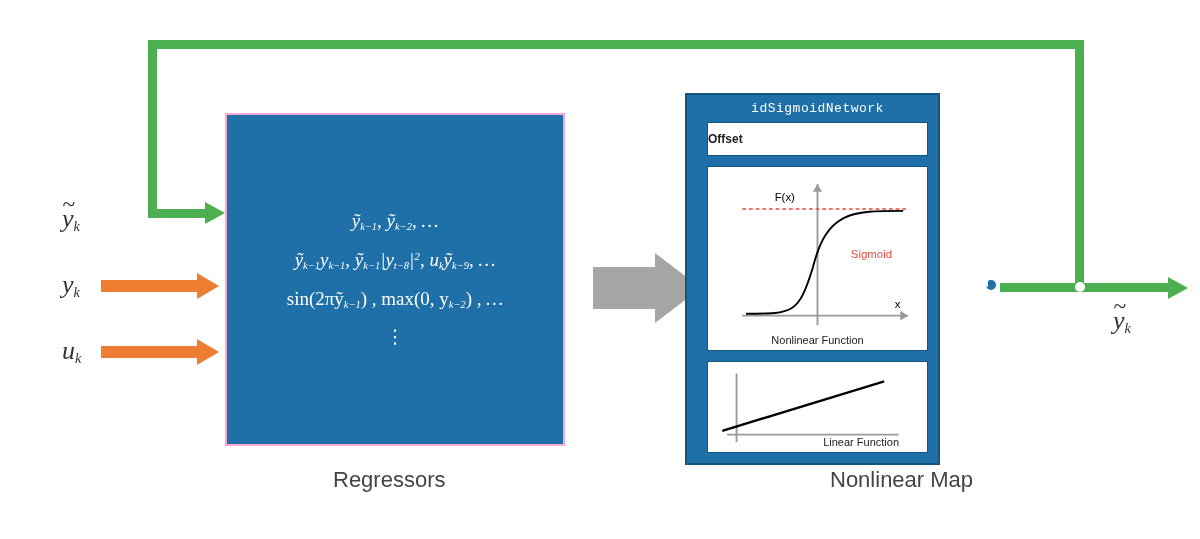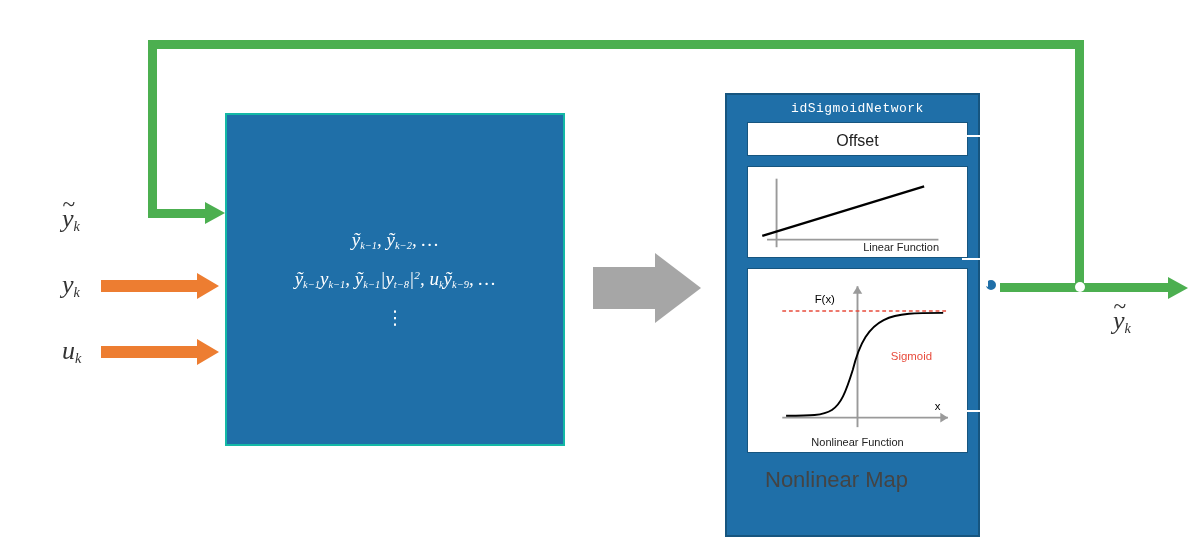--- a/index.html
+++ b/index.html
@@ -57,21 +57,21 @@
     border-bottom: 13px solid transparent;
     border-left: 22px solid #ED7D31;
   }
 
   
   .regressors-box {
     position: absolute;
     left: 225px; top: 113px;
     width: 340px; height: 333px;
     background: #1F6FA8;
-    border: 2px solid #14b8a6;
+    border: 2px solid #f9a8d4;
     color: #fff;
     display: flex;
     align-items: center;
     justify-content: center;
     text-align: center;
     padding: 14px 4px;
   }
   .regressors-box .lines {
     font-family: "Cambria Math", "STIX", serif;
     font-size: 19px;
@@ -99,22 +99,22 @@
     position:absolute; left:62px; top:0;
     width:0; height:0;
     border-top:35px solid transparent;
     border-bottom:35px solid transparent;
     border-left:46px solid #A6A6A6;
   }
 
   
   .nlmap {
     position: absolute;
-    left: 725px; top: 93px;
-    width: 255px; height: 444px;
+    left: 685px; top: 93px;
+    width: 255px; height: 372px;
     background: #1F6FA8;
     border: 2px solid #16557F;
     padding: 6px 10px 10px 20px;
   }
   .nlmap-title {
     color:#fff; text-align:center;
     font-family: "Courier New", monospace;
     font-size: 13px;
     margin-bottom:6px;
     letter-spacing: 0.5px;
@@ -128,21 +128,21 @@
   .cell-nonlin { height: 185px; margin-top: 10px; }
   .cell-linear { height: 92px; margin-top: 10px; }
 
   .cell-label {
     position:absolute;
     font-size:11px;
     color:#222;
     font-family: Arial, sans-serif;
   }
   .cell-offset .cell-label {
-    top: 9px; width:100%; text-align:center; font-size:16px; font-weight:400;
+    top: 9px; width:100%; text-align:left; font-size:12px; font-weight:700;
   }
 
   
   .axis { stroke:#9A9A9A; stroke-width:2; fill:none; }
   .ahead { fill:#9A9A9A; }
   .sigmoid-path { stroke:#000; stroke-width:2; fill:none; }
   .asymp { stroke:#E84C3D; stroke-dasharray:4 3; stroke-width:1.5; }
 
   
   .wire { position:absolute; background:#fff; }
@@ -205,84 +205,90 @@
         <span>ỹ</span><span class="sub">k−1</span>,
         <span>ỹ</span><span class="sub">k−2</span>,
         <span>…</span>
       </div>
       <div>
         <span>ỹ</span><span class="sub">k−1</span><span>y</span><span class="sub">k−1</span>,
         <span>ỹ</span><span class="sub">k−1</span><span>|y</span><span class="sub">t−8</span>|<span class="sup">2</span>,
         <span>u</span><span class="sub">k</span><span>ỹ</span><span class="sub">k−9</span>,
         <span>…</span>
       </div>
+      <div>
+        <span style="font-style:normal;">sin(2πỹ</span><span class="sub">k−1</span><span style="font-style:normal;">)</span>&nbsp;,
+        <span style="font-style:normal;">max(0, y</span><span class="sub">k−2</span><span style="font-style:normal;">)</span>&nbsp;,
+        <span>…</span>
+      </div>
       <div style="font-style:normal;">⋮</div>
     </div>
   </div>
+  <div class="regr-label" style="left:333px; top:467px;">Regressors</div>
 
   <div class="gray-arrow">
     <div class="shaft"></div>
       <div class="head"></div>
   </div>
 
   <div class="nlmap">
     <div class="nlmap-title">idSigmoidNetwork</div>
 
     <div class="nl-cell cell-offset">
       <div class="cell-label">Offset</div>
+    </div>
+
+    <div class="nl-cell cell-nonlin">
+      <svg width="100%" height="100%" viewBox="0 0 230 180">
+
+        <line class="axis" x1="36" y1="150" x2="210" y2="150"></line>
+        <polygon class="ahead" points="210,150 202,145 202,155"></polygon>
+        <line class="axis" x1="115" y1="160" x2="115" y2="12"></line>
+        <polygon class="ahead" points="115,12 110,20 120,20"></polygon>
+
+        <line class="asymp" x1="36" y1="38" x2="210" y2="38"></line>
+
+        <path class="sigmoid-path" d="M40,148 C90,148 95,148 110,100 C125,40 150,40 205,40"></path>
+
+        <text x="70" y="30" font-size="12" fill="#000">F(x)</text>
+        <text x="196" y="142" font-size="12" fill="#000">x</text>
+        <text x="150" y="90" font-size="12" fill="#E84C3D">Sigmoid</text>
+      </svg>
+      <div class="cell-label" style="bottom:4px; width:100%; text-align:center;">Nonlinear Function</div>
     </div>
 
     <div class="nl-cell cell-linear">
       <svg width="100%" height="100%" viewBox="0 0 230 90">
         <line class="axis" x1="20" y1="74" x2="200" y2="74"></line>
         <line class="axis" x1="30" y1="82" x2="30" y2="10"></line>
         <line stroke="#000" stroke-width="2.5" x1="15" y1="70" x2="185" y2="18"></line>
       </svg>
       <div class="cell-label" style="bottom:4px; right:28px;">Linear Function</div>
     </div>
 
-    <div class="nl-cell cell-nonlin">
-      <svg width="100%" height="100%" viewBox="0 0 230 180">
-
-        <line class="axis" x1="36" y1="150" x2="210" y2="150"></line>
-        <polygon class="ahead" points="210,150 202,145 202,155"></polygon>
-        <line class="axis" x1="115" y1="160" x2="115" y2="12"></line>
-        <polygon class="ahead" points="115,12 110,20 120,20"></polygon>
-
-        <line class="asymp" x1="36" y1="38" x2="210" y2="38"></line>
-
-        <path class="sigmoid-path" d="M40,148 C90,148 95,148 110,100 C125,40 150,40 205,40"></path>
-
-        <text x="70" y="30" font-size="12" fill="#000">F(x)</text>
-        <text x="196" y="142" font-size="12" fill="#000">x</text>
-        <text x="150" y="90" font-size="12" fill="#E84C3D">Sigmoid</text>
-      </svg>
-      <div class="cell-label" style="bottom:4px; width:100%; text-align:center;">Nonlinear Function</div>
-    </div>
-
   </div>
 
   <div class="wire" style="left:962px; top:135px; width:30px; height:2px;"></div>
   <div class="wire" style="left:990px; top:135px; width:2px; height:150px;"></div>
 
   <div class="wire" style="left:962px; top:258px; width:30px; height:2px;"></div>
   <div class="wire" style="left:990px; top:258px; width:2px; height:27px;"></div>
 
   <div class="wire" style="left:962px; top:410px; width:30px; height:2px;"></div>
   <div class="wire" style="left:990px; top:292px; width:2px; height:120px;"></div>
 
   <div class="sum-node" style="left:984px; top:278px;"></div>
 
   <svg style="position:absolute; left:980px; top:268px;" width="26" height="30">
     <polygon points="11,0 7,8 15,8" fill="#fff"></polygon>
     <polygon points="11,30 7,22 15,22" fill="#fff"></polygon>
     <polygon points="0,15 8,11 8,19" fill="#fff"></polygon>
   </svg>
 
-  <div class="regr-label" style="left:765px; top:467px;">Nonlinear Map</div>
+  <div class="regr-label" style="left:830px; top:467px;">Nonlinear Map</div>
 
   <div class="green-path" style="left:1000px; top:283px; width:168px; height:9px;"></div>
   <div class="green-head right" style="left:1168px; top:277px;"></div>
 
   <div class="green-path" style="left:1075px; top:40px; width:9px; height:252px;"></div>
   <div class="green-path" style="left:148px; top:40px; width:936px; height:9px;"></div>
   <div class="green-path" style="left:148px; top:40px; width:9px; height:174px;"></div>
   <div class="green-path" style="left:148px; top:209px; width:57px; height:9px;"></div>
   <div class="green-head right" style="left:205px; top:202px;"></div>
 

